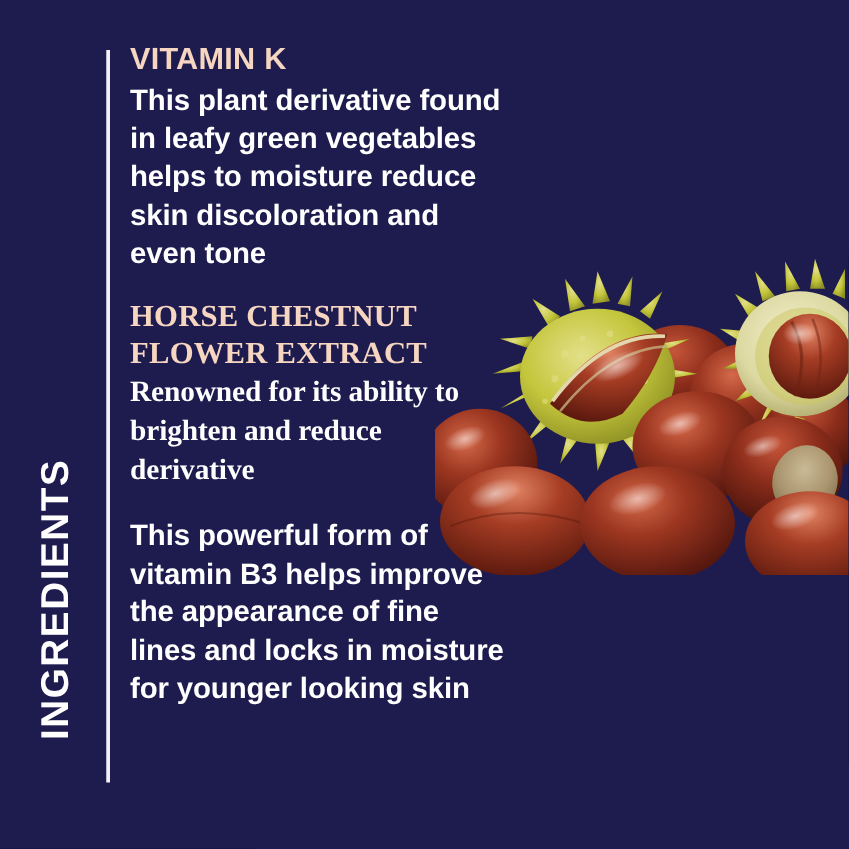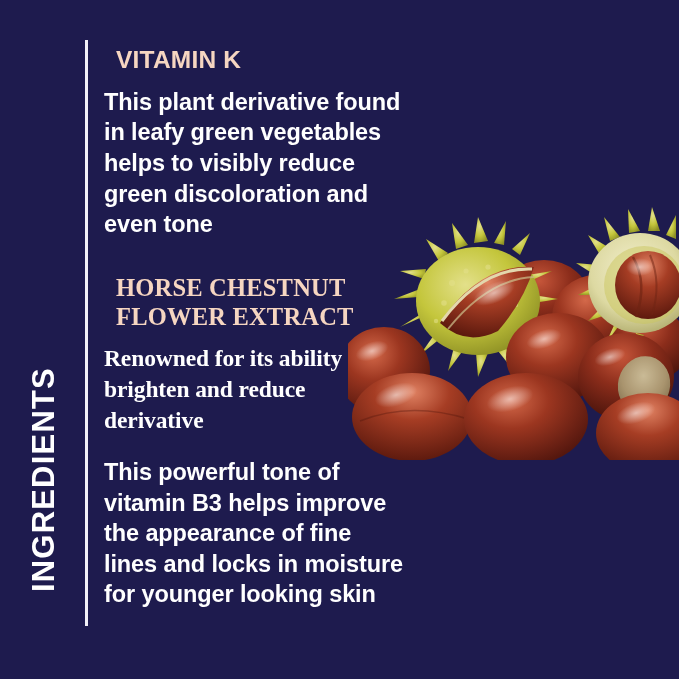--- a/index.html
+++ b/index.html
@@ -57,21 +57,21 @@
     top: 34px;
     width: 300px;
   }
   .block { margin: 0 0 0 0; }
   .block-heading {
     color: #f6d6c1;
     font-weight: 700;
     font-size: 24.5px;
     line-height: 1.18;
     letter-spacing: 0.2px;
-    margin: 12px;
+    margin: 0;
     text-transform: uppercase;
   }
   .block-body {
     color: #ffffff;
     font-weight: 700;
     font-size: 23.5px;
     line-height: 1.30;
     letter-spacing: -0.1px;
     margin: 2px 0 0 0;
   }
@@ -97,30 +97,30 @@
   <div id="ingredients-label">
     <span class="vtext">INGREDIENTS</span>
   </div>
 
   <div id="divider-rule"></div>
 
   <div id="text-column">
 
     <div class="block" id="block-vitamin-k">
       <h2 class="block-heading">VITAMIN K</h2>
-      <p class="block-body">This plant derivative found in leafy green vegetables helps to visibly reduce green discoloration and even tone</p>
+      <p class="block-body">This plant derivative found in leafy green vegetables helps to moisture reduce skin discoloration and even tone</p>
     </div>
 
     <div class="block" id="block-horse-chestnut">
       <h2 class="block-heading">HORSE CHESTNUT FLOWER EXTRACT</h2>
       <p class="block-body">Renowned for its ability to brighten and reduce derivative</p>
     </div>
 
     <div class="block" id="block-niacinamide">
-      <p class="block-body">This powerful tone of vitamin B3 helps improve the appearance of fine lines and locks in moisture for younger looking skin</p>
+      <p class="block-body">This powerful form of vitamin B3 helps improve the appearance of fine lines and locks in moisture for younger looking skin</p>
     </div>
 
   </div>
 
   <div id="chestnut-photo">
     <svg viewBox="0 0 331 255" preserveAspectRatio="none" aria-hidden="true">
       <defs>
         <radialGradient id="nutA" cx="38%" cy="30%" r="72%">
           <stop offset="0%" stop-color="#d4694a"></stop>
           <stop offset="42%" stop-color="#9c3620"></stop>

